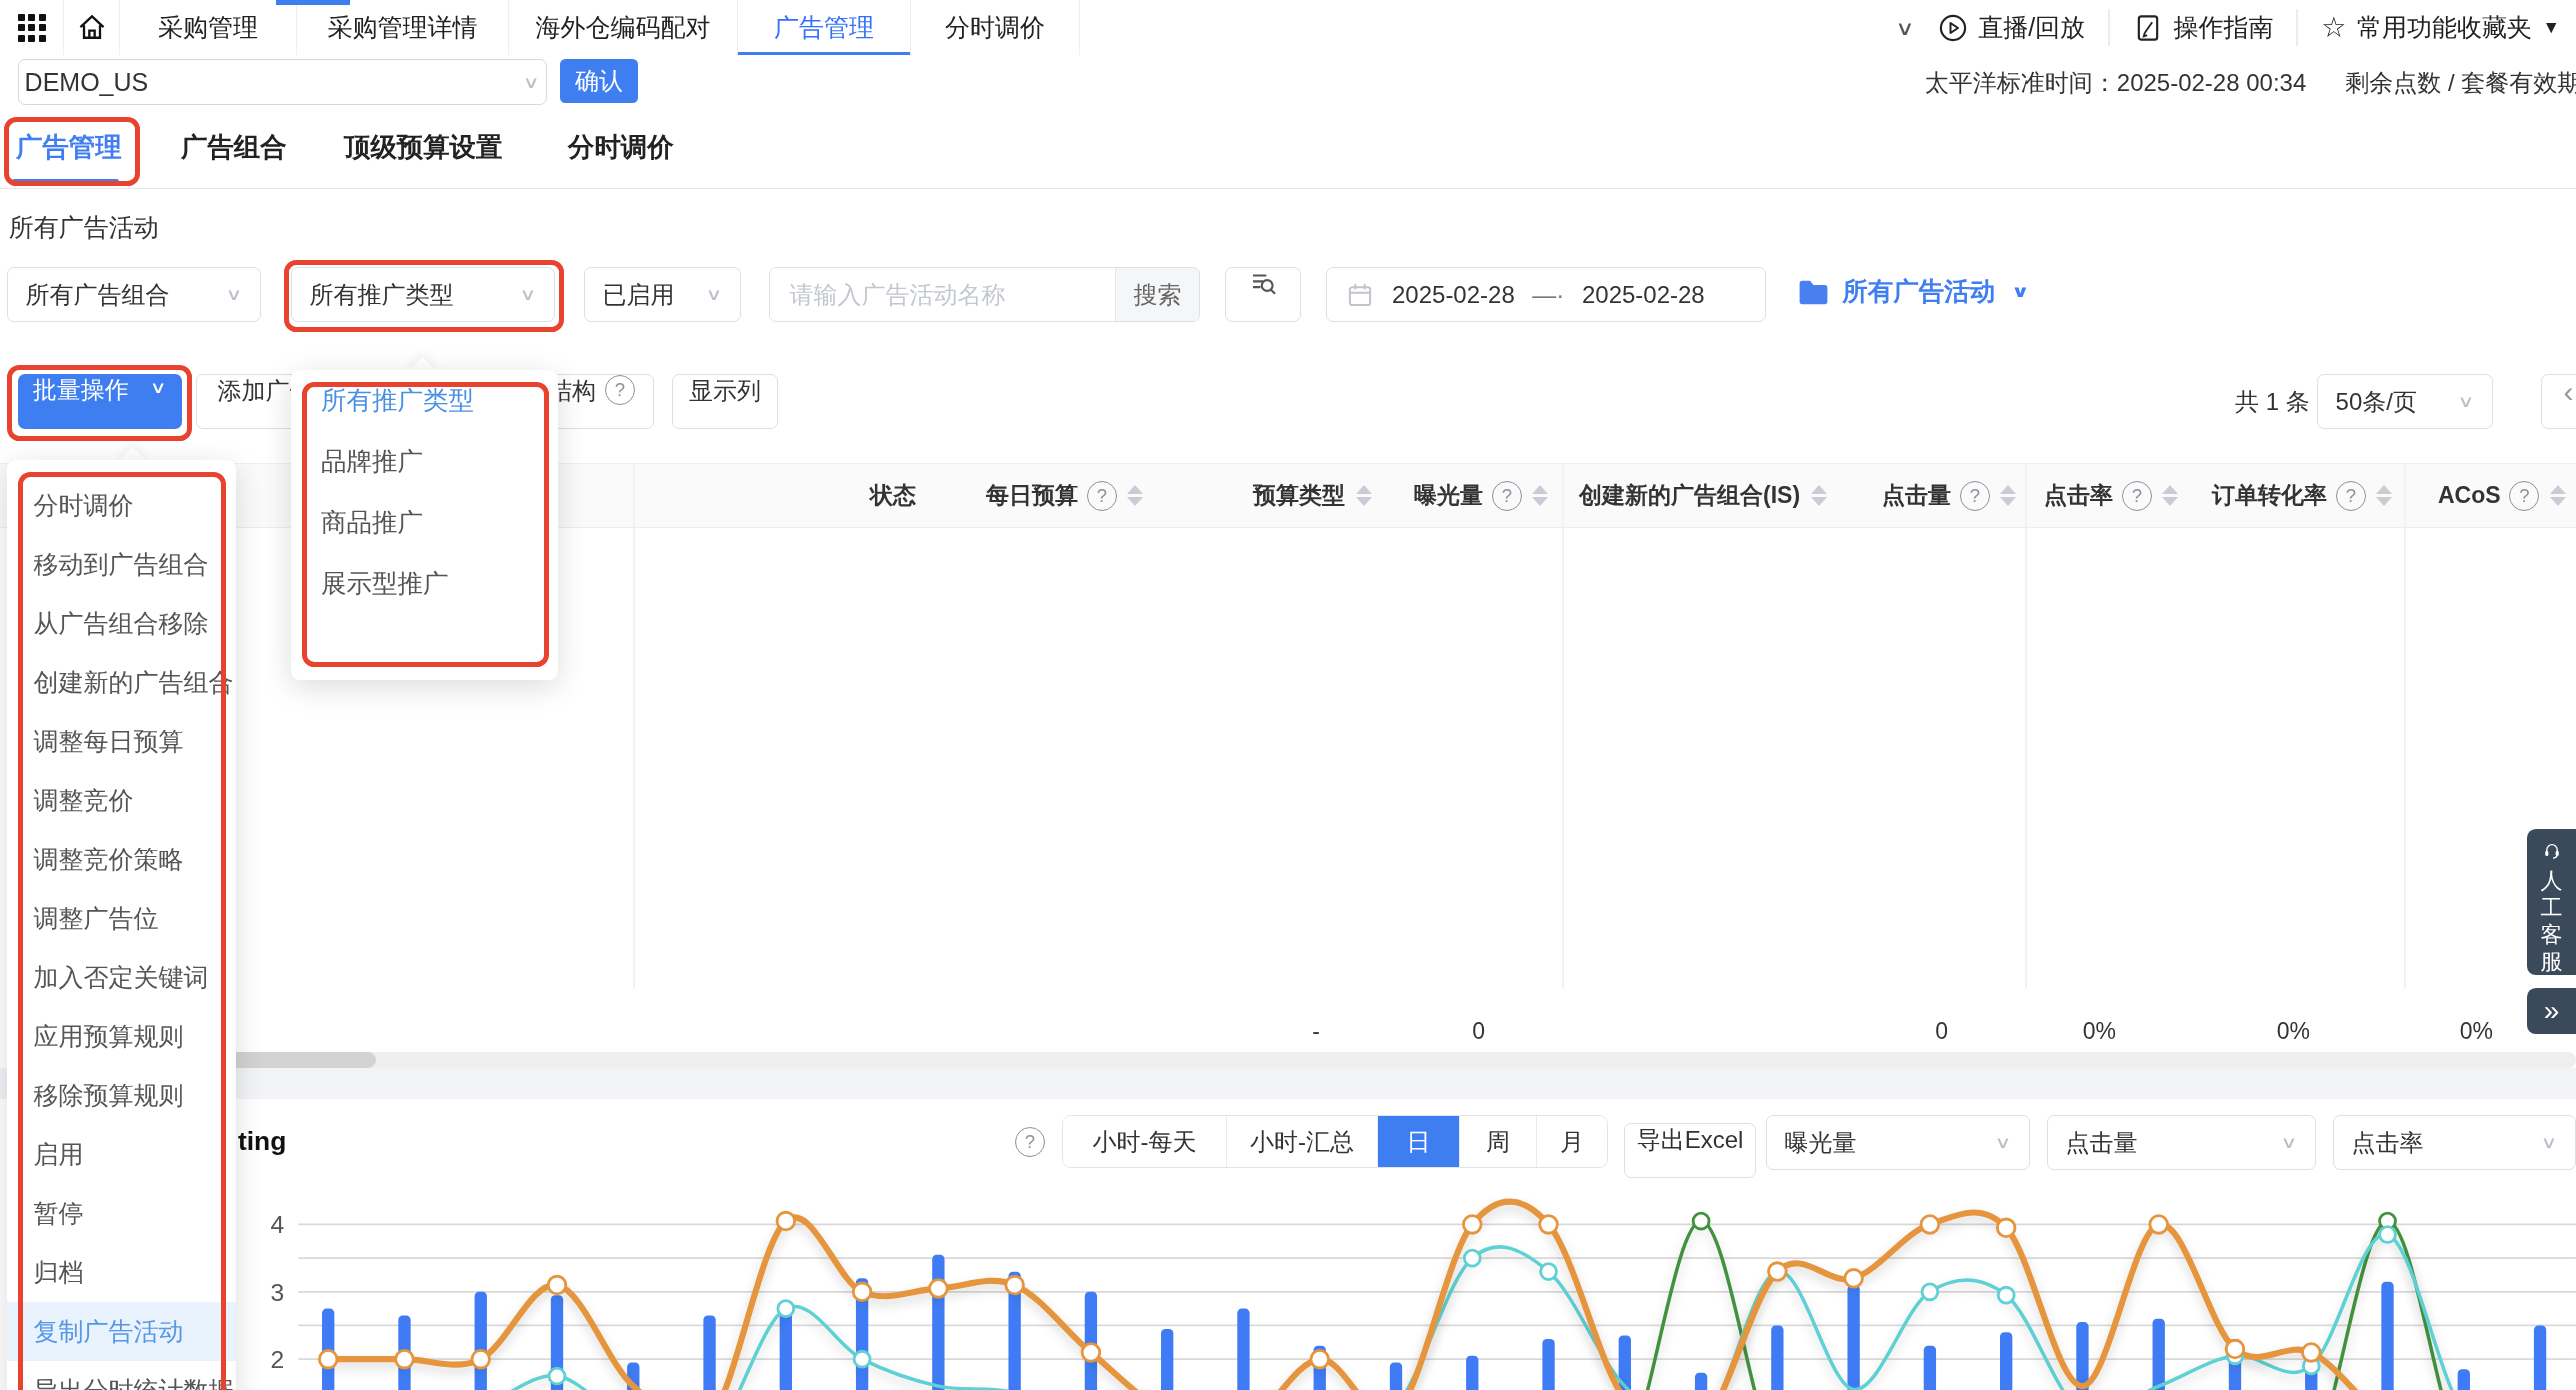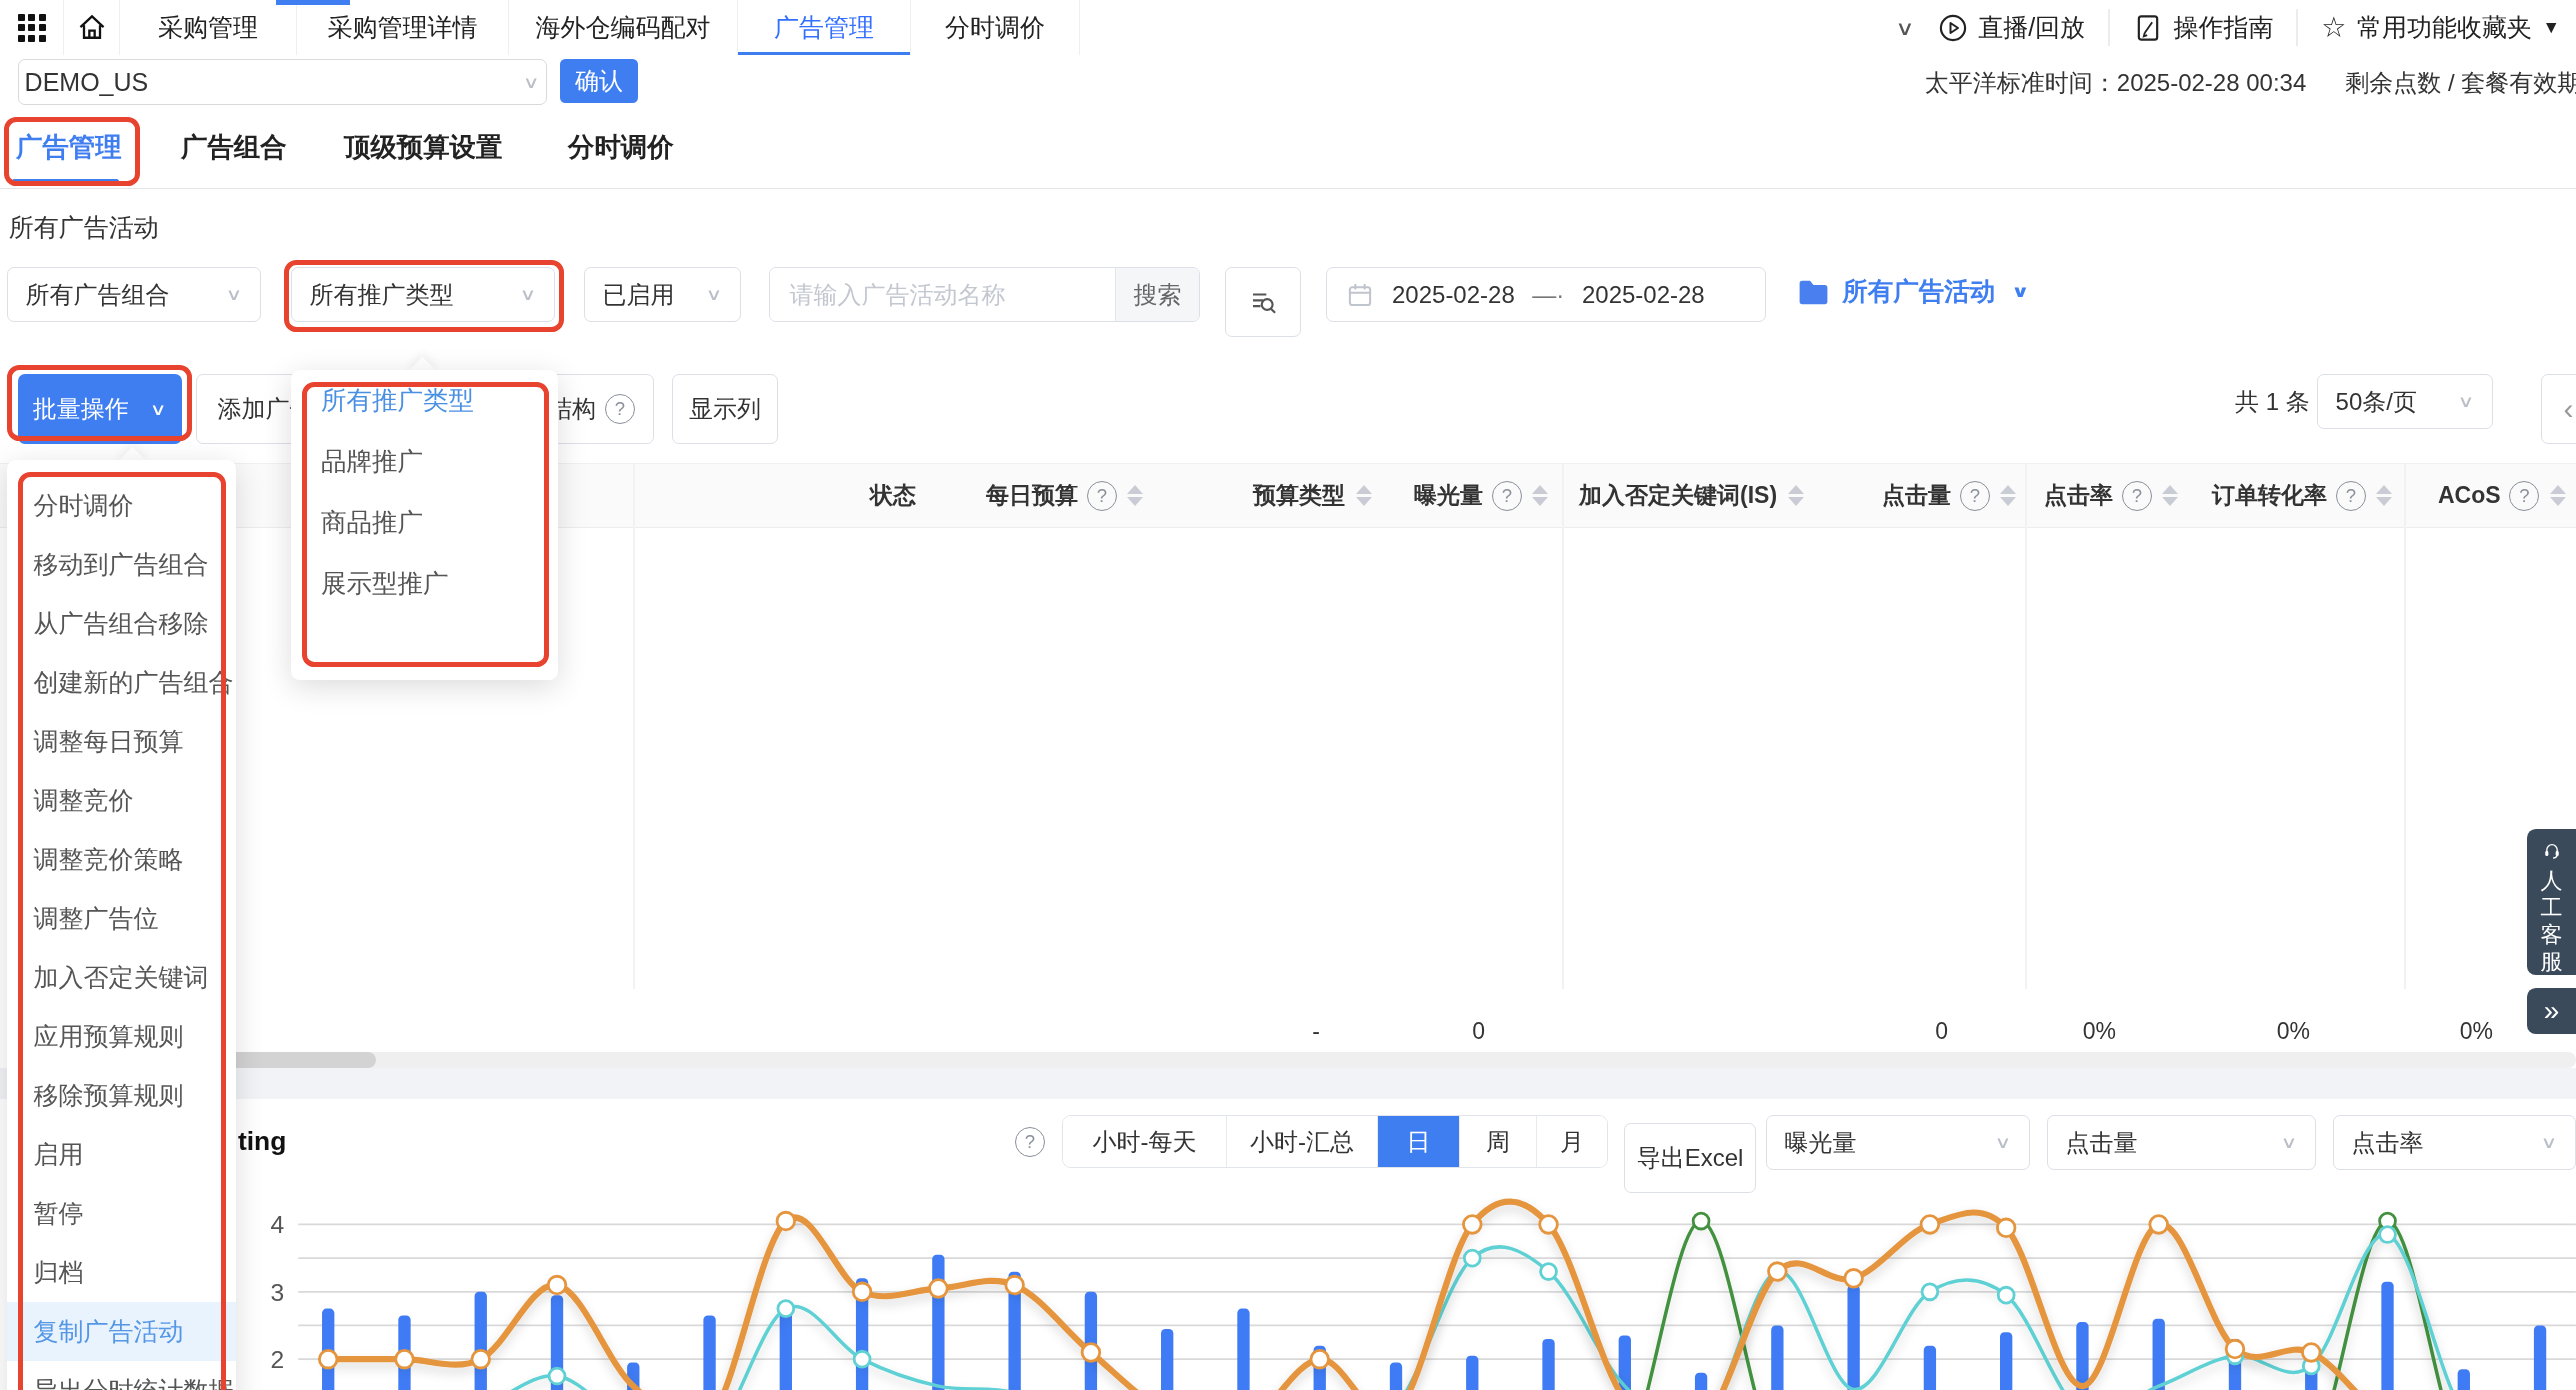--- a/index.html
+++ b/index.html
@@ -35,22 +35,22 @@
   
   .ptabs{position:absolute;left:0;top:110px;width:2576px;height:78px;background:#fff;border-bottom:1.8px solid #e6e6e6;}
   .ptab{position:absolute;top:0;height:74px;display:flex;align-items:center;font-size:26.4px;font-weight:600;color:#222;white-space:nowrap;}
   .ptab.active{color:#3f7ef0;}
   .ptab-underline{position:absolute;left:12.3px;top:179px;width:107px;height:5.3px;background:#3f7ef0;border-radius:2.6px;}
   .sec-title{position:absolute;left:8.8px;top:211px;font-size:25px;color:#333;}
   
   .sel{position:absolute;height:55px;background:#fff;border:1.8px solid #dcdfe6;border-radius:7px;box-sizing:border-box;
        display:flex;align-items:center;justify-content:space-between;padding:0 17.6px;font-size:24px;color:#333;white-space:nowrap;}
   .chev{color:#b9bec7;font-size:23px;transform:scaleY(.72);margin-left:12.3px;}
-  .btn{position:absolute;height:70px;background:#fff;border:1.8px solid #dcdfe6;border-radius:7px;box-sizing:border-box;
-       display:flex;align-items:center;justify-content:center;font-size:24px;color:#333;white-space:nowrap;gap:8.8px;}
+  .btn{position:absolute;height:55px;background:#fff;border:1.8px solid #dcdfe6;border-radius:7px;box-sizing:border-box;
+       display:flex;align-items:flex-start;justify-content:center;font-size:24px;color:#333;white-space:nowrap;gap:8.8px;}
   .btn-primary{background:#3f7ef0;border:none;color:#fff;}
   .help{width:28px;height:28px;border:1.8px solid #8a8f99;border-radius:50%;display:inline-flex;align-items:center;
         justify-content:center;font-size:18.5px;color:#8a8f99;flex:none;font-weight:400;}
   
   .filters{position:absolute;left:0;top:267px;width:2576px;height:58px;}
   .name-box{position:absolute;left:769px;top:0;width:431px;height:55px;border:1.8px solid #dcdfe6;border-radius:7px;
             box-sizing:border-box;display:flex;overflow:hidden;background:#fff;}
   .name-box input{flex:1;border:none;outline:none;font-size:24px;padding:0 19.4px;color:#333;min-width:0;
                   font-family:"Liberation Sans","DejaVu Sans",sans-serif;}
   .name-box input::placeholder{color:#c3c7cf;}
@@ -284,21 +284,21 @@
         </div>
         <div class="th" style="left: 1414px;">
           <span>曝光量</span>
           <span class="help">?</span>
           <span class="sort">
             <i class="up"></i>
             <i class="dn"></i>
           </span>
         </div>
         <div class="th" style="left: 1579px;">
-          <span>加入否定关键词(IS)</span>
+          <span>创建新的广告组合(IS)</span>
           <span class="sort">
             <i class="up"></i>
             <i class="dn"></i>
           </span>
         </div>
         <div class="th" style="left: 1882px;">
           <span>点击量</span>
           <span class="help">?</span>
           <span class="sort">
             <i class="up"></i>

